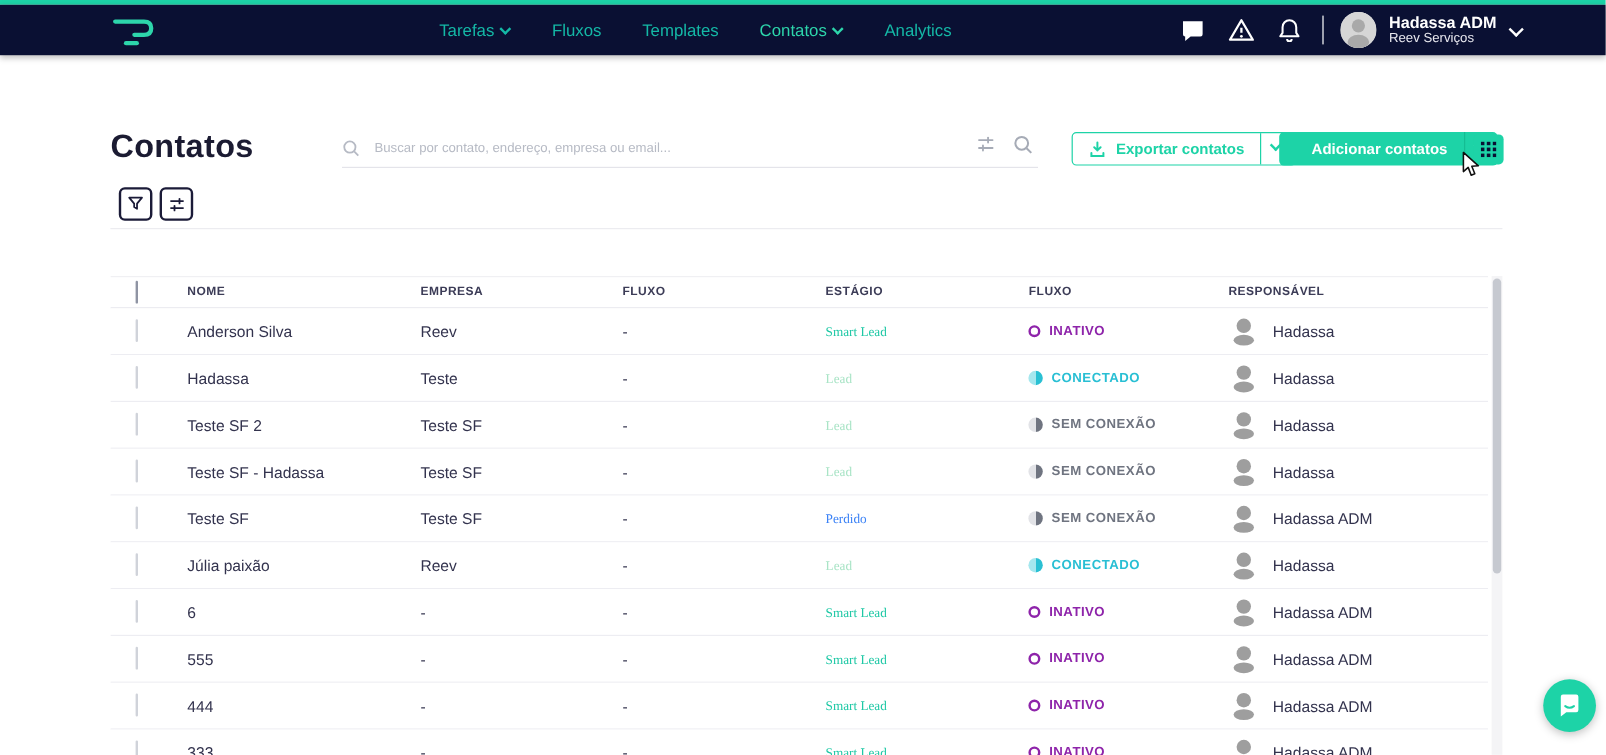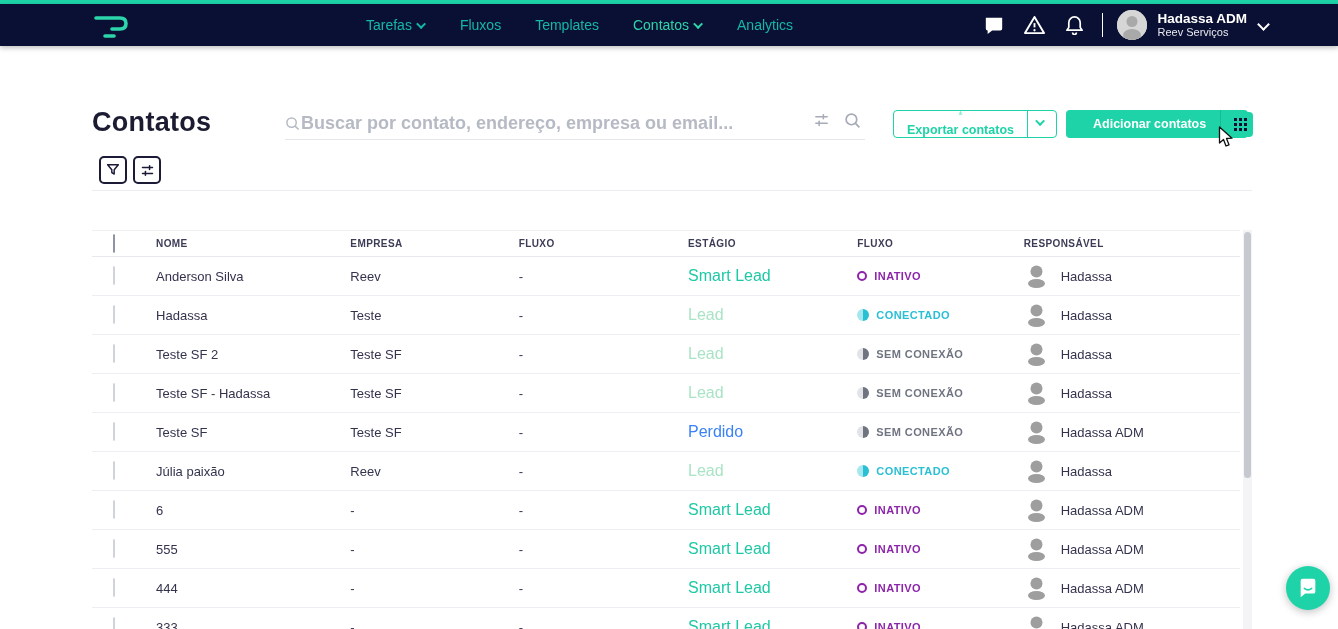--- a/index.html
+++ b/index.html
@@ -23,29 +23,29 @@
   .user-block { margin-left:10px; color:#fff; line-height:1.15; }
   .user-name { font-size:13.5px; font-weight:700; }
   .user-org { font-size:11px; color:#e8e8ef; }
   .user-chev { width:9px; height:9px; border-left:2.5px solid #fff; border-bottom:2.5px solid #fff;
     transform:rotate(-45deg); margin-left:12px; margin-top:-2px; cursor:pointer; }
 
   
   .page-title { position:absolute; left:92px; top:107px; font-size:27px; color:#1b1b32; letter-spacing:.3px; }
   .search-wrap { position:absolute; left:285px; top:108px; width:580px; height:32px;
     border-bottom:1px solid #e4e4ea; display:flex; align-items:center; }
-  .search-wrap input { border:none; outline:none; flex:1; font-size:18px; color:#444;
-    font-family:"Liberation Sans",sans-serif; margin-left:1px; background:transparent;font-weight:bold; }
+  .search-wrap input { border:none; outline:none; flex:1; font-size:11px; color:#444;
+    font-family:"Liberation Sans",sans-serif; margin-left:12px; background:transparent; }
   .search-wrap input::placeholder { color:#b6bac4; }
   .search-side-icons { position:absolute; left:813px; top:112px; display:flex; gap:14px; }
   .search-side-icons svg { cursor:pointer; }
 
   .btn-export { position:absolute; left:893px; top:110px; height:28px; display:flex;
     border:1px solid #1dd3a7; border-radius:4px; background:#fff; color:#1dd3a7; cursor:pointer; }
-  .btn-export .main { display:flex; align-items:center; gap:8px; padding:0 13px; font-size:12.5px; font-weight:700;flex-direction:column; }
+  .btn-export .main { display:flex; align-items:center; gap:8px; padding:0 13px; font-size:12.5px; font-weight:700; }
   .btn-export .dd { width:29px; border-left:1px solid #1dd3a7; display:flex; align-items:center; justify-content:center; }
   .btn-add { position:absolute; left:1066px; top:110px; height:28px; display:flex;
     background:#1dd3a7; border-radius:4px; color:#fff; cursor:pointer;padding-left:13px; }
   .btn-add .main { display:flex; align-items:center; padding:0 14px; font-size:12.5px; font-weight:700; }
   .btn-add .dd { width:28px; border-left:1px solid #14bd93; display:flex; align-items:center; justify-content:center; }
   .btn-add .chev, .btn-export .chev { margin-top:-3px; }
   .btn-grid { position:absolute; left:1228px; top:112px; width:25px; height:25px; background:#1dd3a7;
     border-radius:4px; display:flex; align-items:center; justify-content:center; cursor:pointer; }
 
   .filter-btn { position:absolute; top:156px; width:28px; height:28px; border:2px solid #1b1b38;
@@ -57,21 +57,21 @@
   .t-head { display:flex; align-items:center; height:27px; border-top:1px solid #f0f0f3;
     border-bottom:1px solid #e8e8ee; }
   .t-head .hcell { font-size:10px; font-weight:700; color:#3c3c57; letter-spacing:.4px; }
   .t-row { display:flex; align-items:center; height:39px; border-bottom:1px solid #ededf2; background:#fff; }
   .col-check { width:65px; padding-left:21px; }
   .col-name { width:174px; } .col-company { width:172px;margin-left:24px; } .col-flow { width:173px; }
   .col-stage { width:173px; } .col-status { width:170px; } .col-owner { width:221px; display:flex; align-items:center; gap:12px;text-align:right; }
   .cellink { font-size:13px; color:#33334e; }
   .checkbox { width:17px; height:17px; border:1.5px solid #d0d3da; border-radius:3px; background:#fff; cursor:pointer; }
   .checkbox.head { border-color:#8f94a3; width:18px; height:18px; }
-  .stage { font-size:16px; }
+  .stage { font-size:11px;font-family:Liberation Serif, serif; }
   .stage.smart-lead { color:#1ec8a5; }
   .stage.lead { color:#a9e4c6; }
   .stage.perdido { color:#3b82f6; }
   .status { display:flex; align-items:center; gap:7px; font-size:11px; font-weight:700; letter-spacing:.4px; }
   .status .dot { width:12px; height:12px; border-radius:50%; flex:0 0 auto; }
   .status.inativo { color:#8e24aa; }
   .status.inativo .dot { width:10px; height:10px; border:2px solid #8e24aa; background:transparent; }
   .status.conectado { color:#29bfd4; }
   .status.conectado .dot { background:linear-gradient(to right,#a5e7ee 0 50%,#2ac0d3 50% 100%); }
   .status.sem-conexao { color:#6f7480; }

